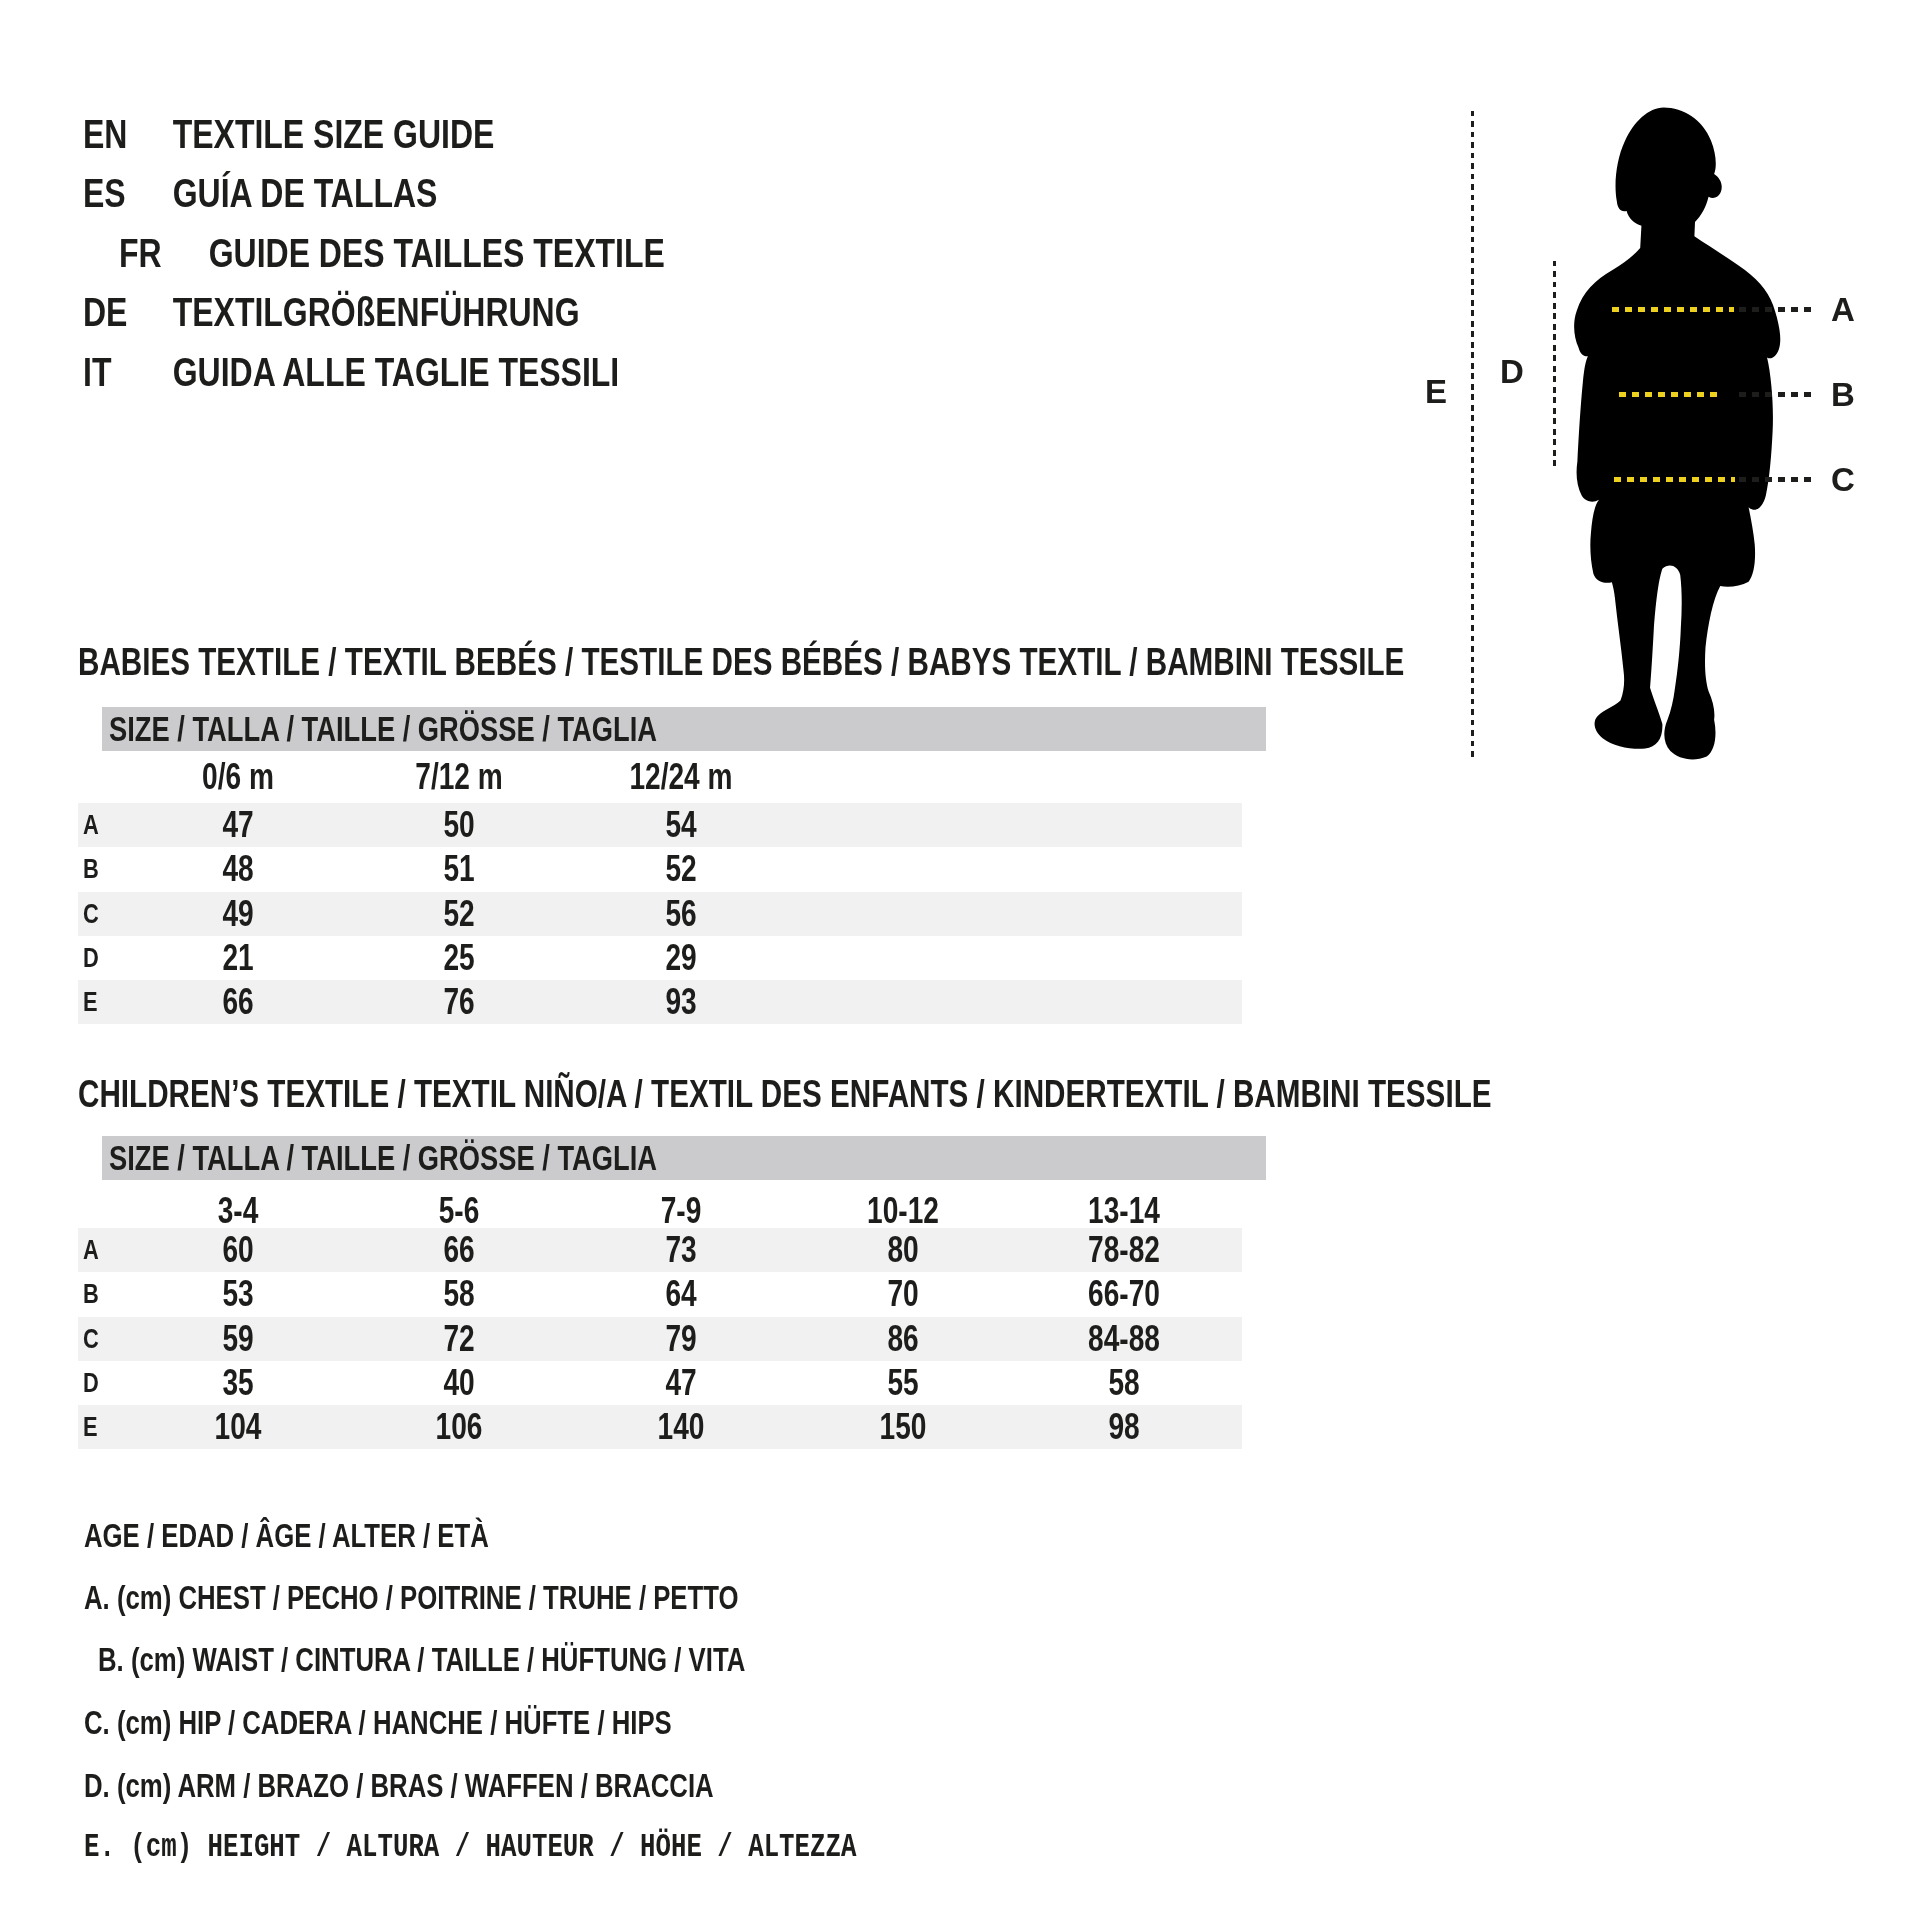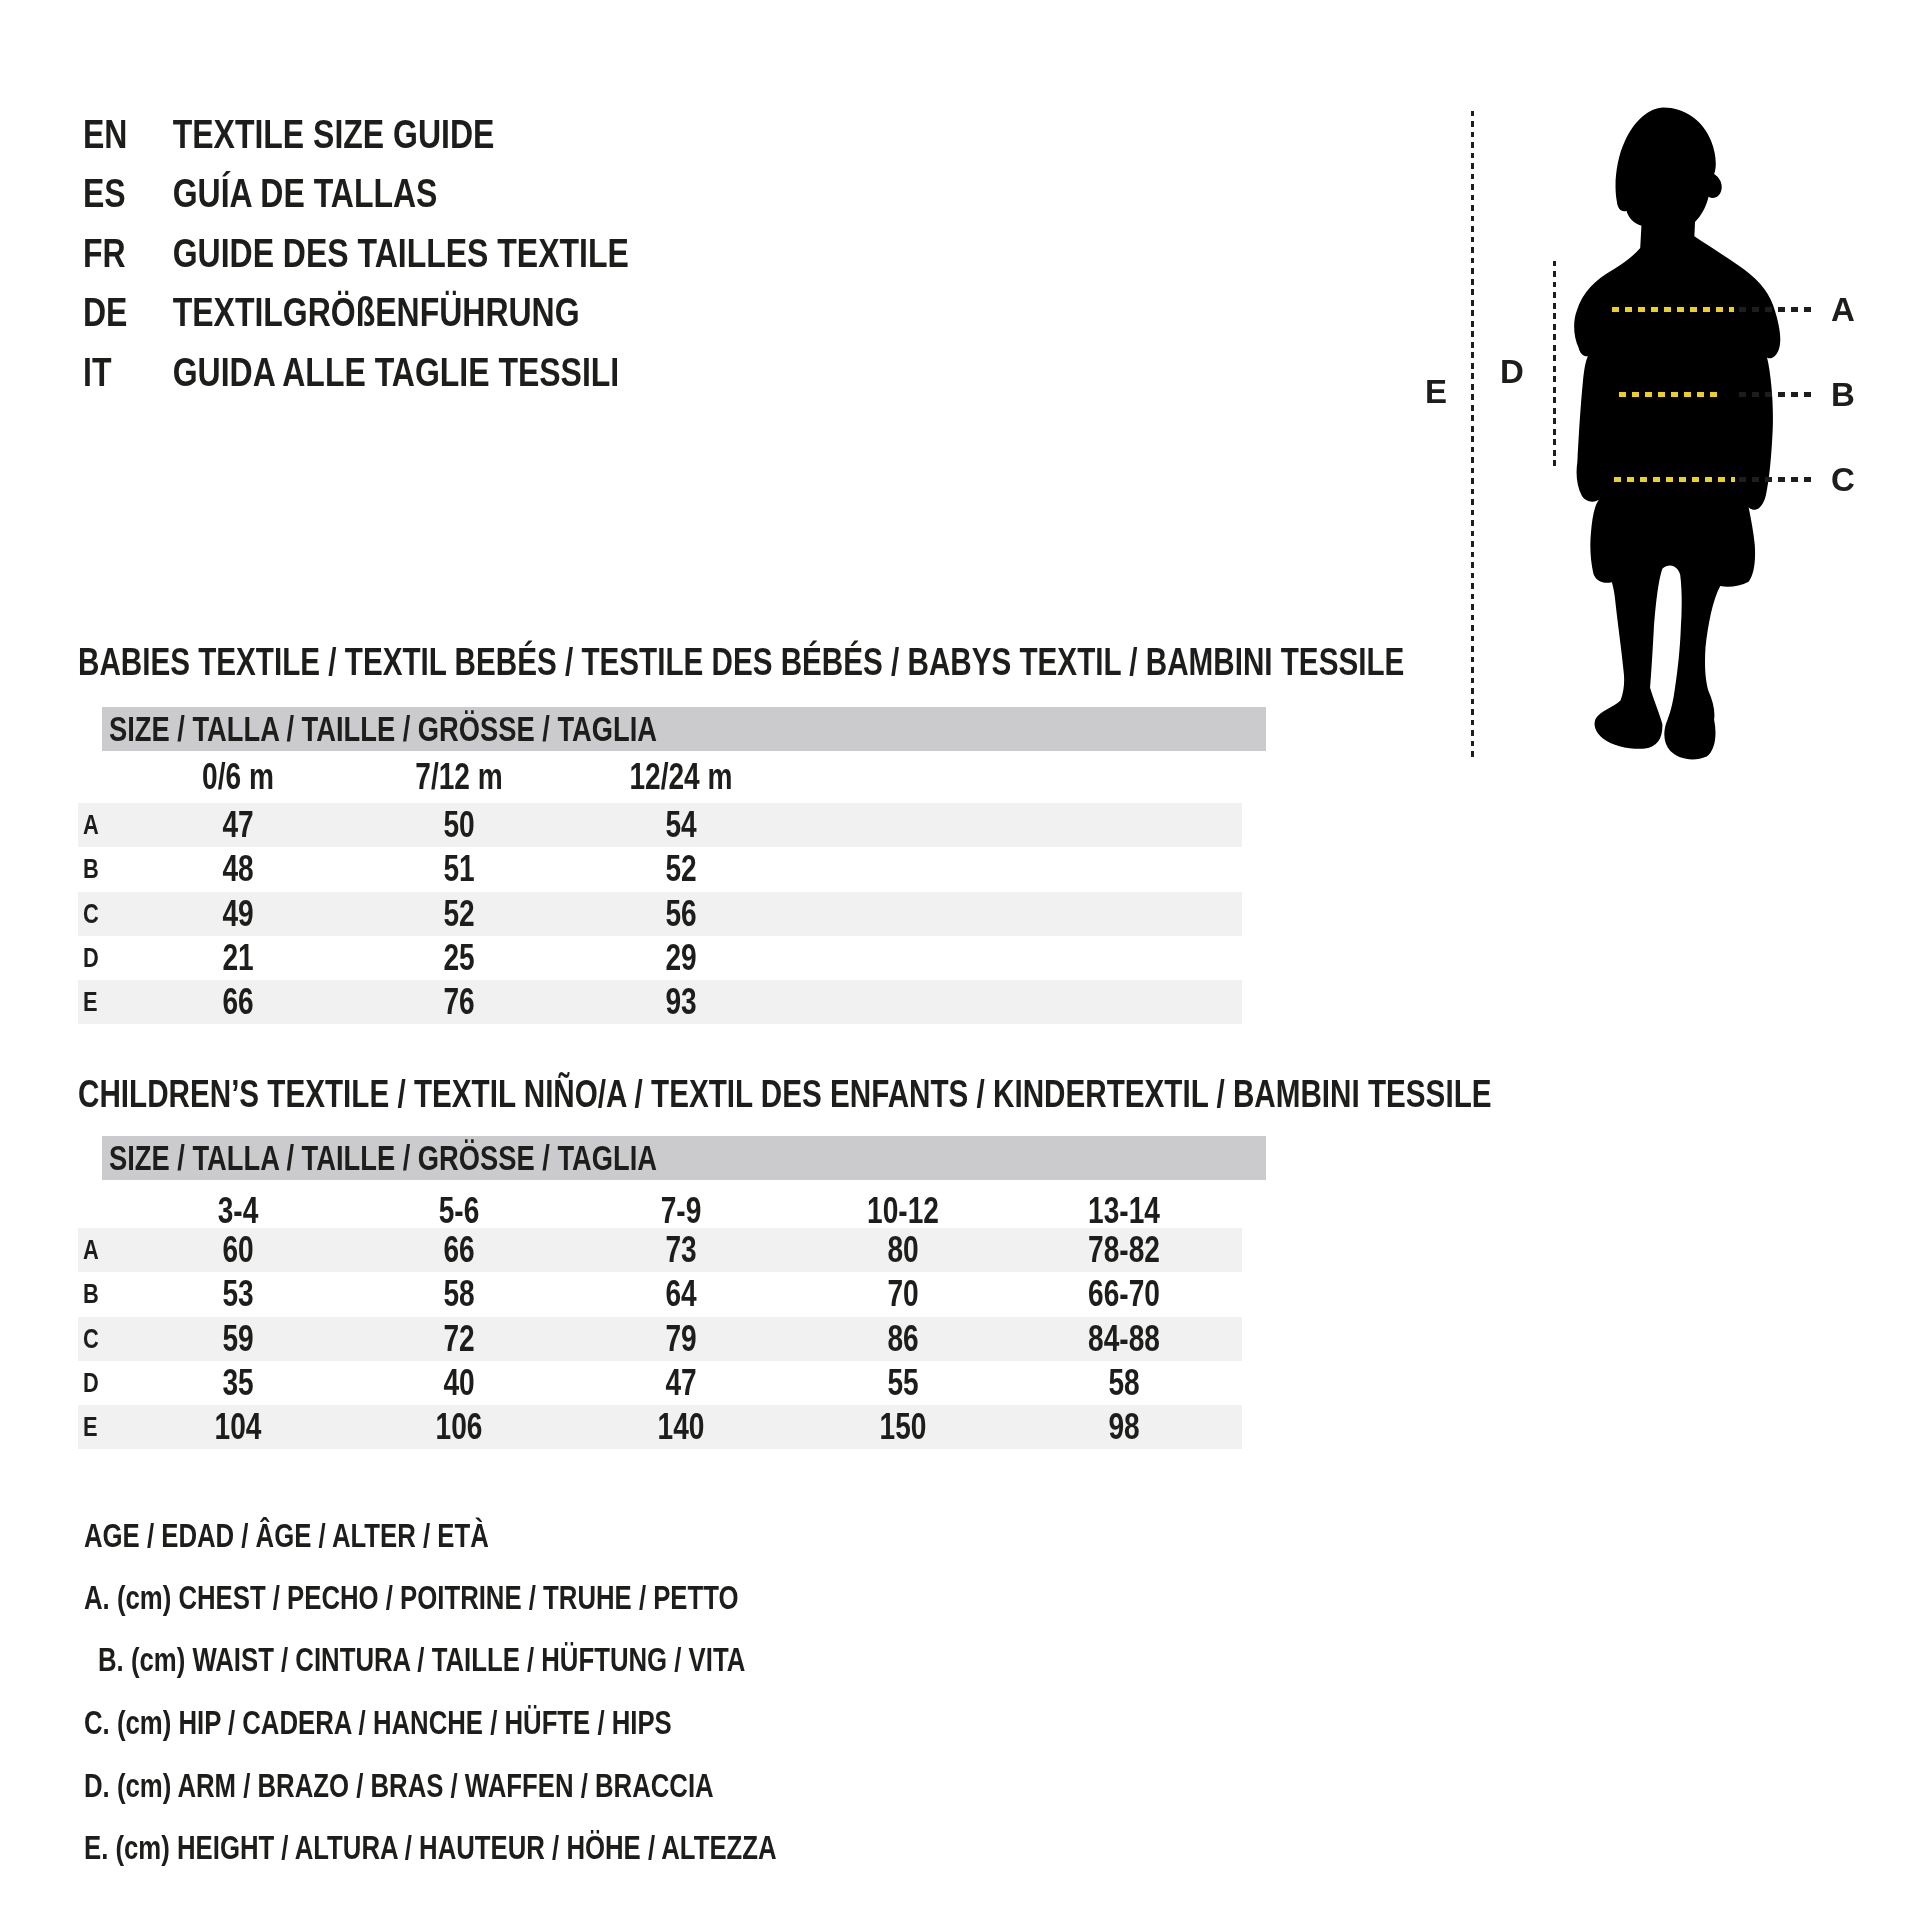--- a/index.html
+++ b/index.html
@@ -36,21 +36,21 @@
   .hdash-y{position:absolute;height:5px;background:repeating-linear-gradient(to right,#eed01e 0 7.4px,transparent 7.4px 13px);}
   .hdash-k{position:absolute;height:5px;background:repeating-linear-gradient(to right,#1d1d1b 0 7.4px,transparent 7.4px 13px);}
   .fig-label{position:absolute;font-size:33px;font-weight:bold;line-height:37px;}
 </style>
 </head>
 <body>
 
 <div>
   <div class="lang-row" style="top:104px;"><span class="cx"><span class="lang-code">EN</span><span>TEXTILE SIZE GUIDE</span></span></div>
   <div class="lang-row" style="top:163px;"><span class="cx"><span class="lang-code">ES</span><span>GUÍA DE TALLAS</span></span></div>
-  <div class="lang-row" style="top:223px;"><span class="cx"><span class="lang-code">FR</span><span>GUIDE DES TAILLES TEXTILE</span></span></div>
+  <div class="lang-row" style="top:223px;margin-left:36px;"><span class="cx"><span class="lang-code">FR</span><span>GUIDE DES TAILLES TEXTILE</span></span></div>
   <div class="lang-row" style="top:282px;"><span class="cx"><span class="lang-code">DE</span><span>TEXTILGRÖßENFÜHRUNG</span></span></div>
   <div class="lang-row" style="top:342px;"><span class="cx"><span class="lang-code">IT</span><span>GUIDA ALLE TAGLIE TESSILI</span></span></div>
 </div>
 
 <div>
 
   <div class="vdash" style="left:1471px;top:111px;height:651px;"></div>
   <div class="fig-label" style="left:1425px;top:373px;">E</div>
 
   <div class="vdash" style="left:1553px;top:261px;height:208px;"></div>
@@ -296,15 +296,15 @@
       </div>
   </div>
 </div>
 
 <div>
   <div class="legend-line" style="top:1517px;"><span class="cx">AGE / EDAD / ÂGE / ALTER / ETÀ</span></div>
   <div class="legend-line" style="top:1579px;"><span class="cx">A. (cm) CHEST / PECHO / POITRINE / TRUHE / PETTO</span></div>
   <div class="legend-line" style="top:1641px;margin-left:14px;"><span class="cx">B. (cm) WAIST / CINTURA / TAILLE / HÜFTUNG / VITA</span></div>
   <div class="legend-line" style="top:1704px;"><span class="cx">C. (cm) HIP / CADERA / HANCHE / HÜFTE / HIPS</span></div>
   <div class="legend-line" style="top:1767px;"><span class="cx">D. (cm) ARM / BRAZO / BRAS / WAFFEN / BRACCIA</span></div>
-  <div class="legend-line" style="top:1829px;"><span class="cx">E. (cm) HEIGHT / ALTURA / HAUTEUR / HÖHE / ALTEZZA</span></div>
+  <div class="legend-line" style="top:1829px;font-family:Liberation Mono, monospace;"><span class="cx">E. (cm) HEIGHT / ALTURA / HAUTEUR / HÖHE / ALTEZZA</span></div>
 </div>
 
 
 </body></html>

